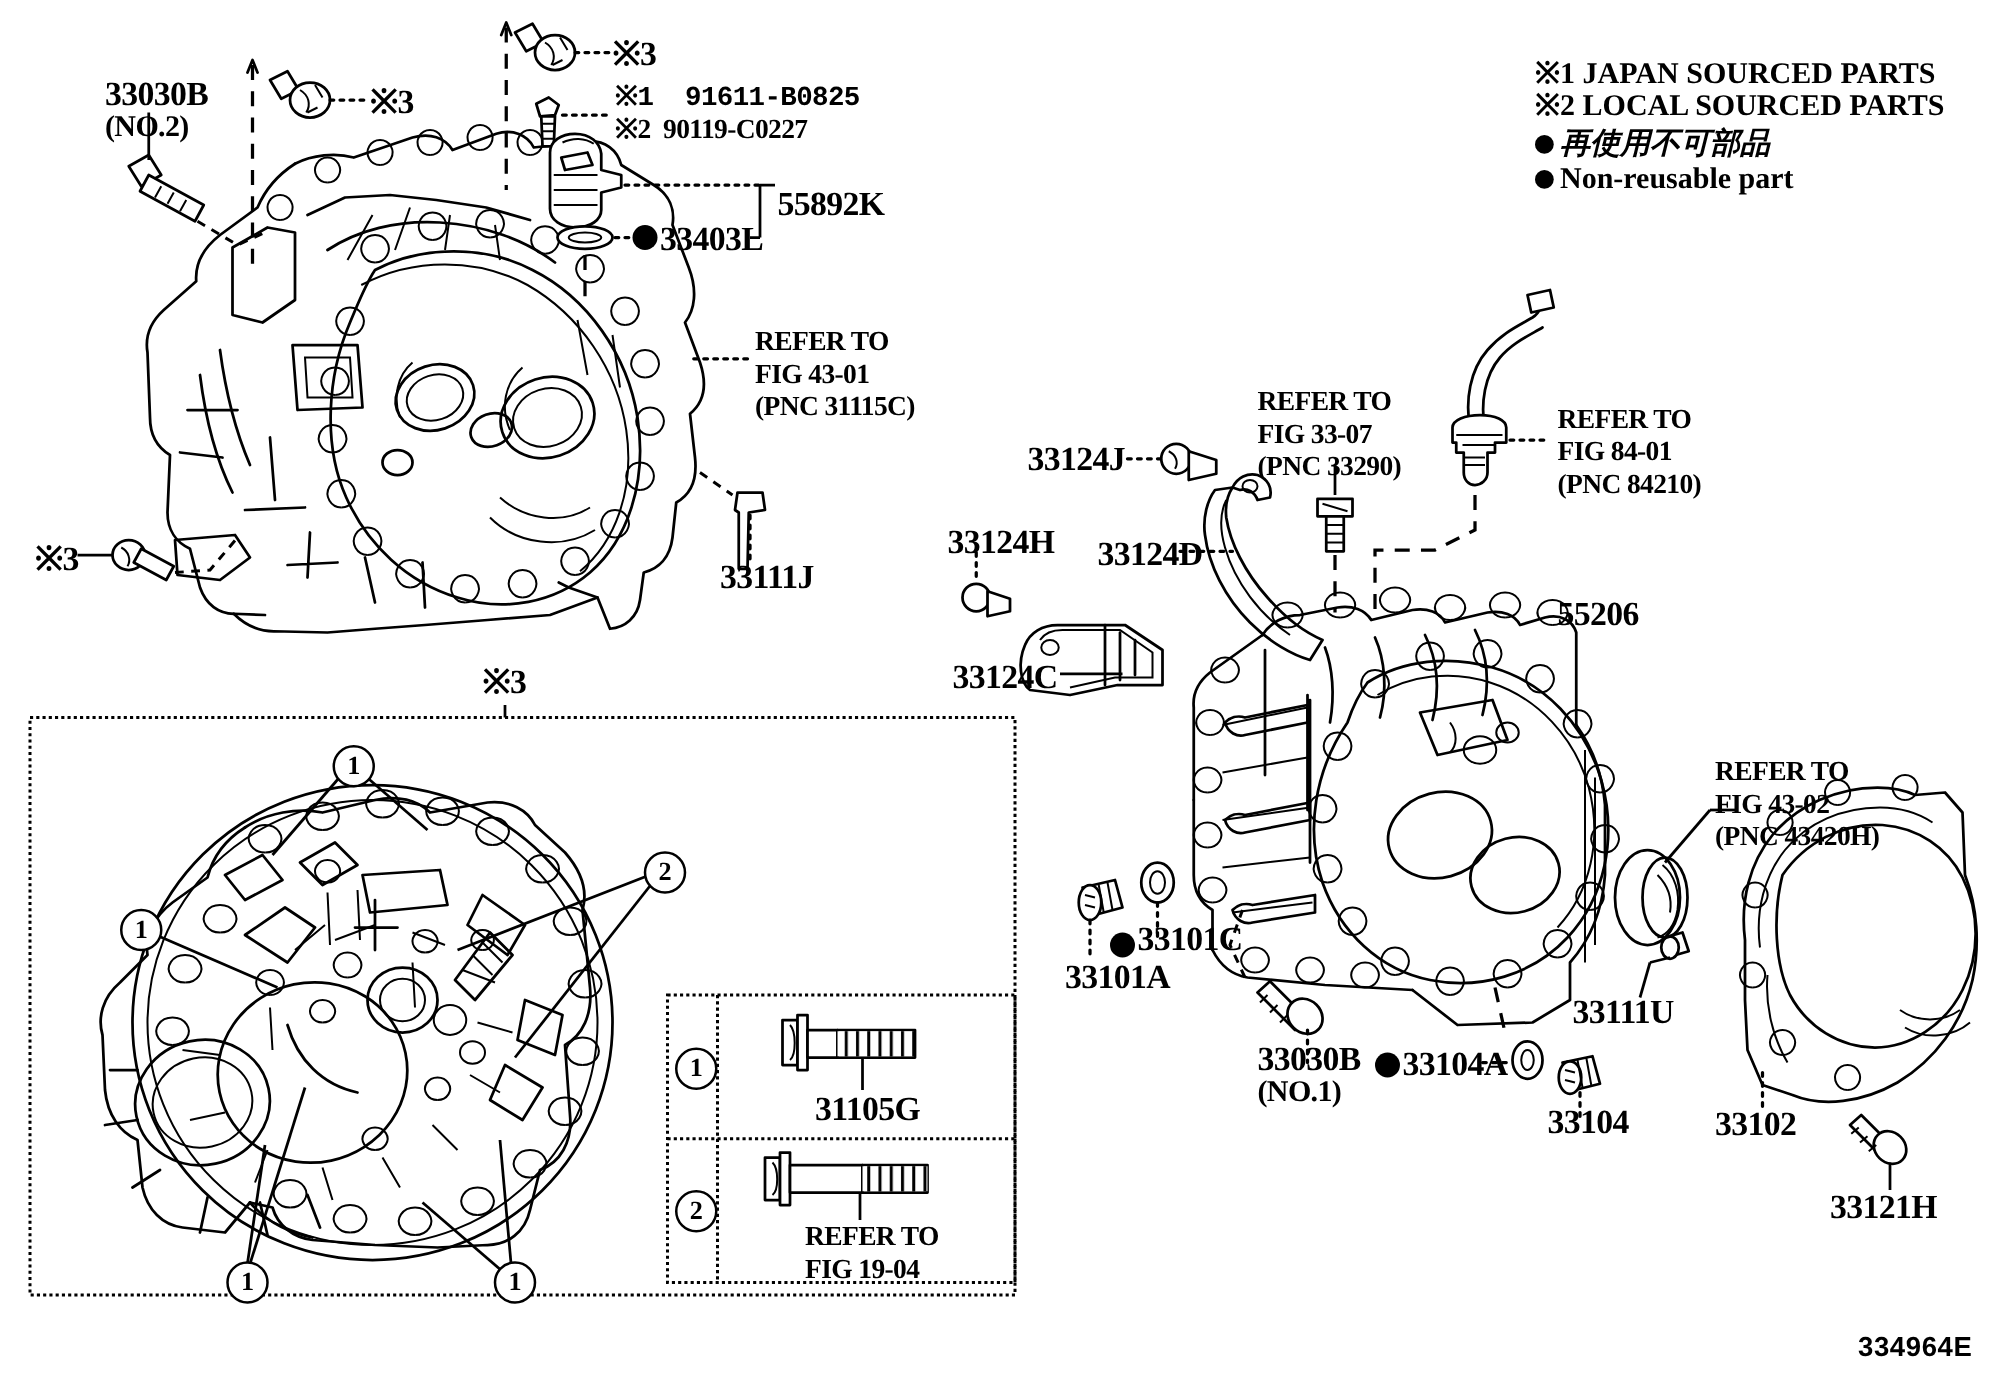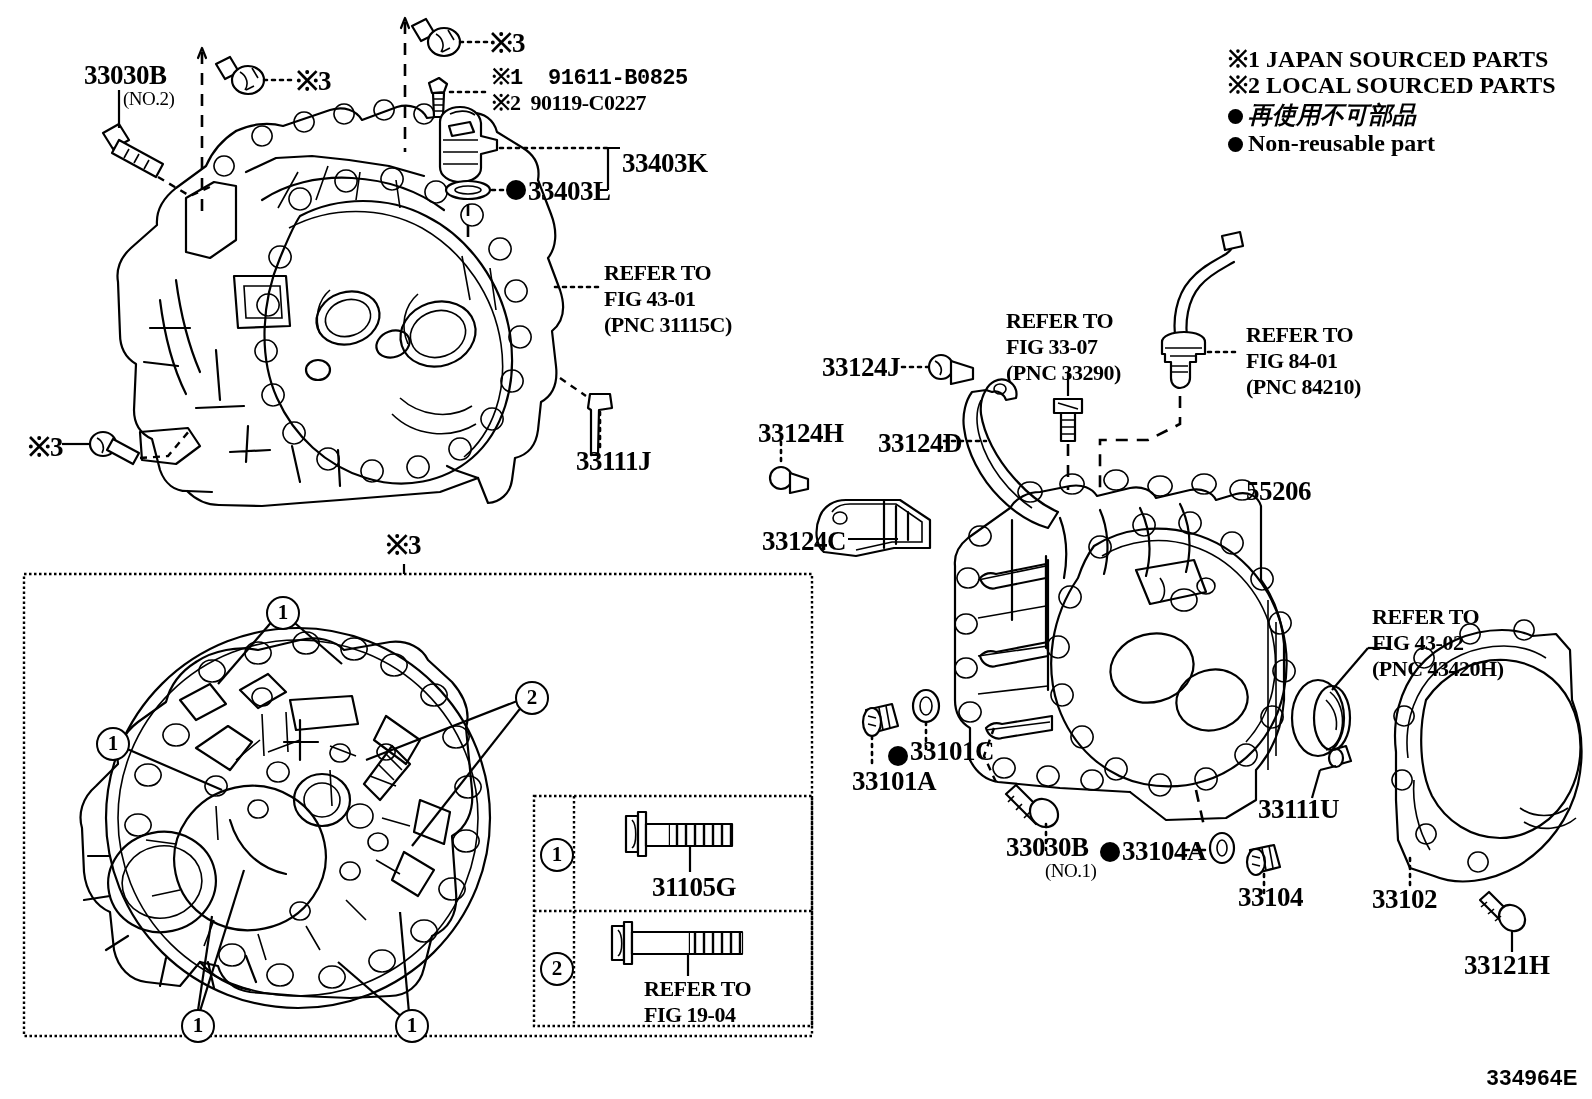--- a/index.html
+++ b/index.html
@@ -2,21 +2,21 @@
 <html><head>
 <meta charset="utf-8">
 <style>
   html,body{margin:0;padding:0;background:#fff;}
   body{width:1592px;height:1099px;position:relative;overflow:hidden;
        font-family:"Liberation Serif",serif;color:#000;}
   .lbl{position:absolute;font-weight:bold;white-space:pre;line-height:1.18;
        letter-spacing:-0.5px;font-family:"Liberation Serif",serif;}
   .lbl.sz1{font-size:27px;}
   .lbl.sz2{font-size:22px;}
-  .lbl.sub{font-size:19px;font-weight:normal;margin-left:39px;}
+  .lbl.sub{font-size:24px;font-weight:bold;}
   .legend{position:absolute;font-weight:bold;font-size:24px;white-space:pre;
           line-height:1.32;font-family:"Liberation Serif",serif;}
   .dot{display:inline-block;width:15px;height:15px;border-radius:50%;
        background:#000;vertical-align:-1px;margin-right:5px;}
   svg{position:absolute;left:0;top:0;}
   .figid{position:absolute;right:14px;bottom:8px;font-size:22px;font-weight:bold;
          letter-spacing:0.5px;font-family:"Liberation Sans",sans-serif;margin-top:41px;}
   .cnum{position:absolute;border:2.5px solid #000;border-radius:50%;
         width:30px;height:30px;line-height:28px;text-align:center;
         font-size:21px;font-weight:bold;background:#fff;
@@ -523,21 +523,21 @@
 <div class="legend" style="left:1228px;top:70px;">※2 LOCAL SOURCED PARTS</div>
 <div class="legend" style="left:1228px;top:100px;font-style:italic;"><span class="dot"></span><span>再使用不可部品</span></div>
 <div class="legend" style="left:1228px;top:128px;"><span class="dot"></span><span>Non-reusable part</span></div>
 
 <div class="lbl sz1" style="left:84px;top:60px;">33030B</div>
 <div class="lbl sub" style="left:84px;top:88px;">(NO.2)</div>
 <div class="lbl sz1" style="left:296px;top:66px;">※3</div>
 <div class="lbl sz1" style="left:490px;top:28px;">※3</div>
 <div class="lbl sz2" style="left:492px;top:66px;font-family:Liberation Mono, monospace;">※1  91611-B0825</div>
 <div class="lbl sz2" style="left:492px;top:90px;">※2  90119-C0227</div>
-<div class="lbl sz1" style="left:622px;top:148px;">33403K</div>
+<div class="lbl sz1" style="left:622px;top:148px;">55892K</div>
 <div class="lbl sz1" style="left:528px;top:176px;text-align:center;">33403L</div>
 <div class="lbl sz2" style="left:604px;top:260px;">REFER TO
 FIG 43-01
 (PNC 31115C)</div>
 <div class="lbl sz1" style="left:576px;top:446px;">33111J</div>
 <div class="lbl sz1" style="left:28px;top:432px;">※3</div>
 
 <div class="lbl sz1" style="left:822px;top:352px;">33124J</div>
 <div class="lbl sz1" style="left:758px;top:418px;">33124H</div>
 <div class="lbl sz1" style="left:878px;top:428px;">33124D</div>

